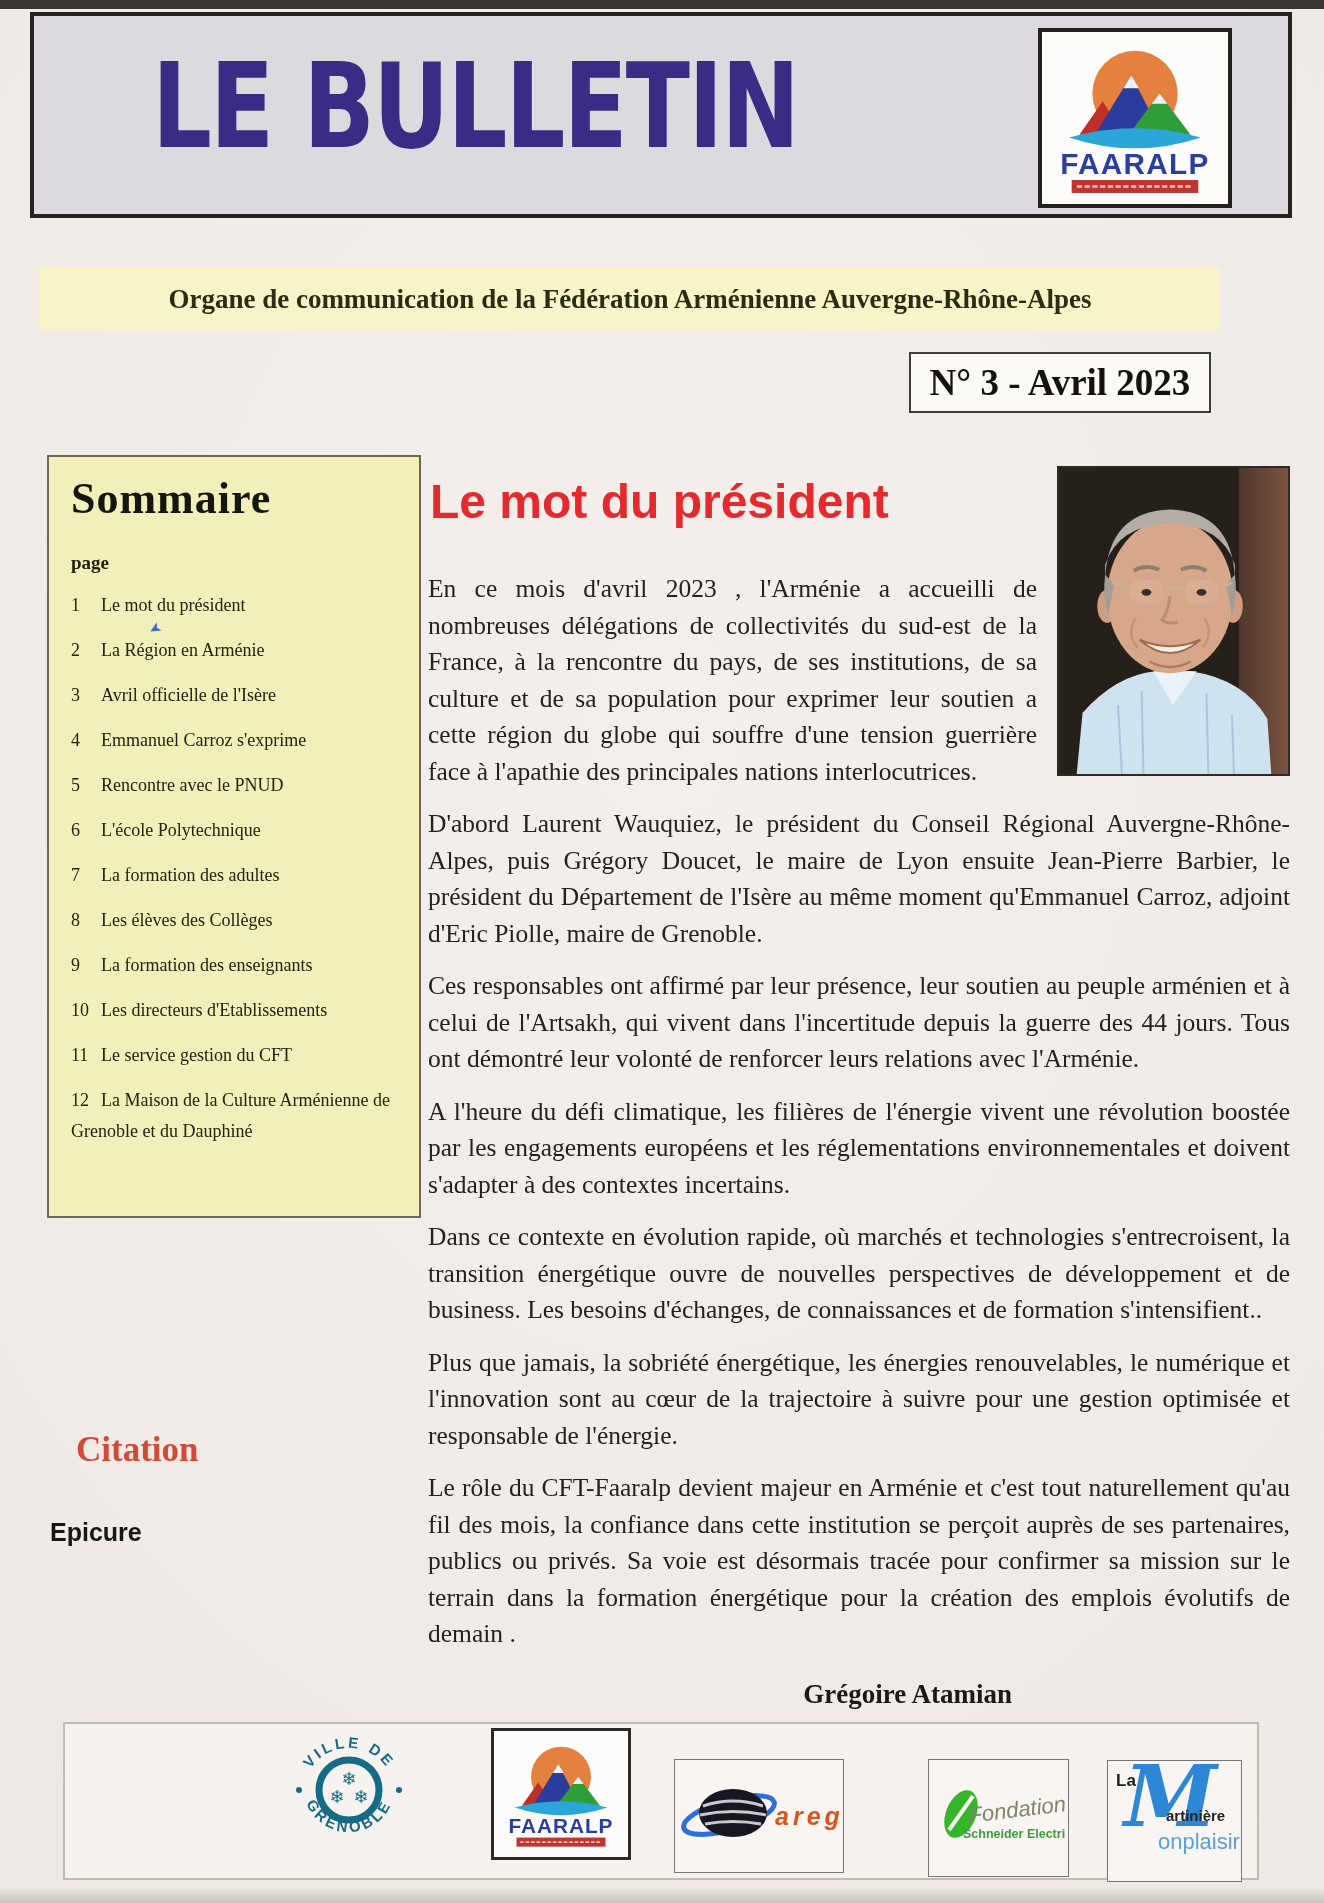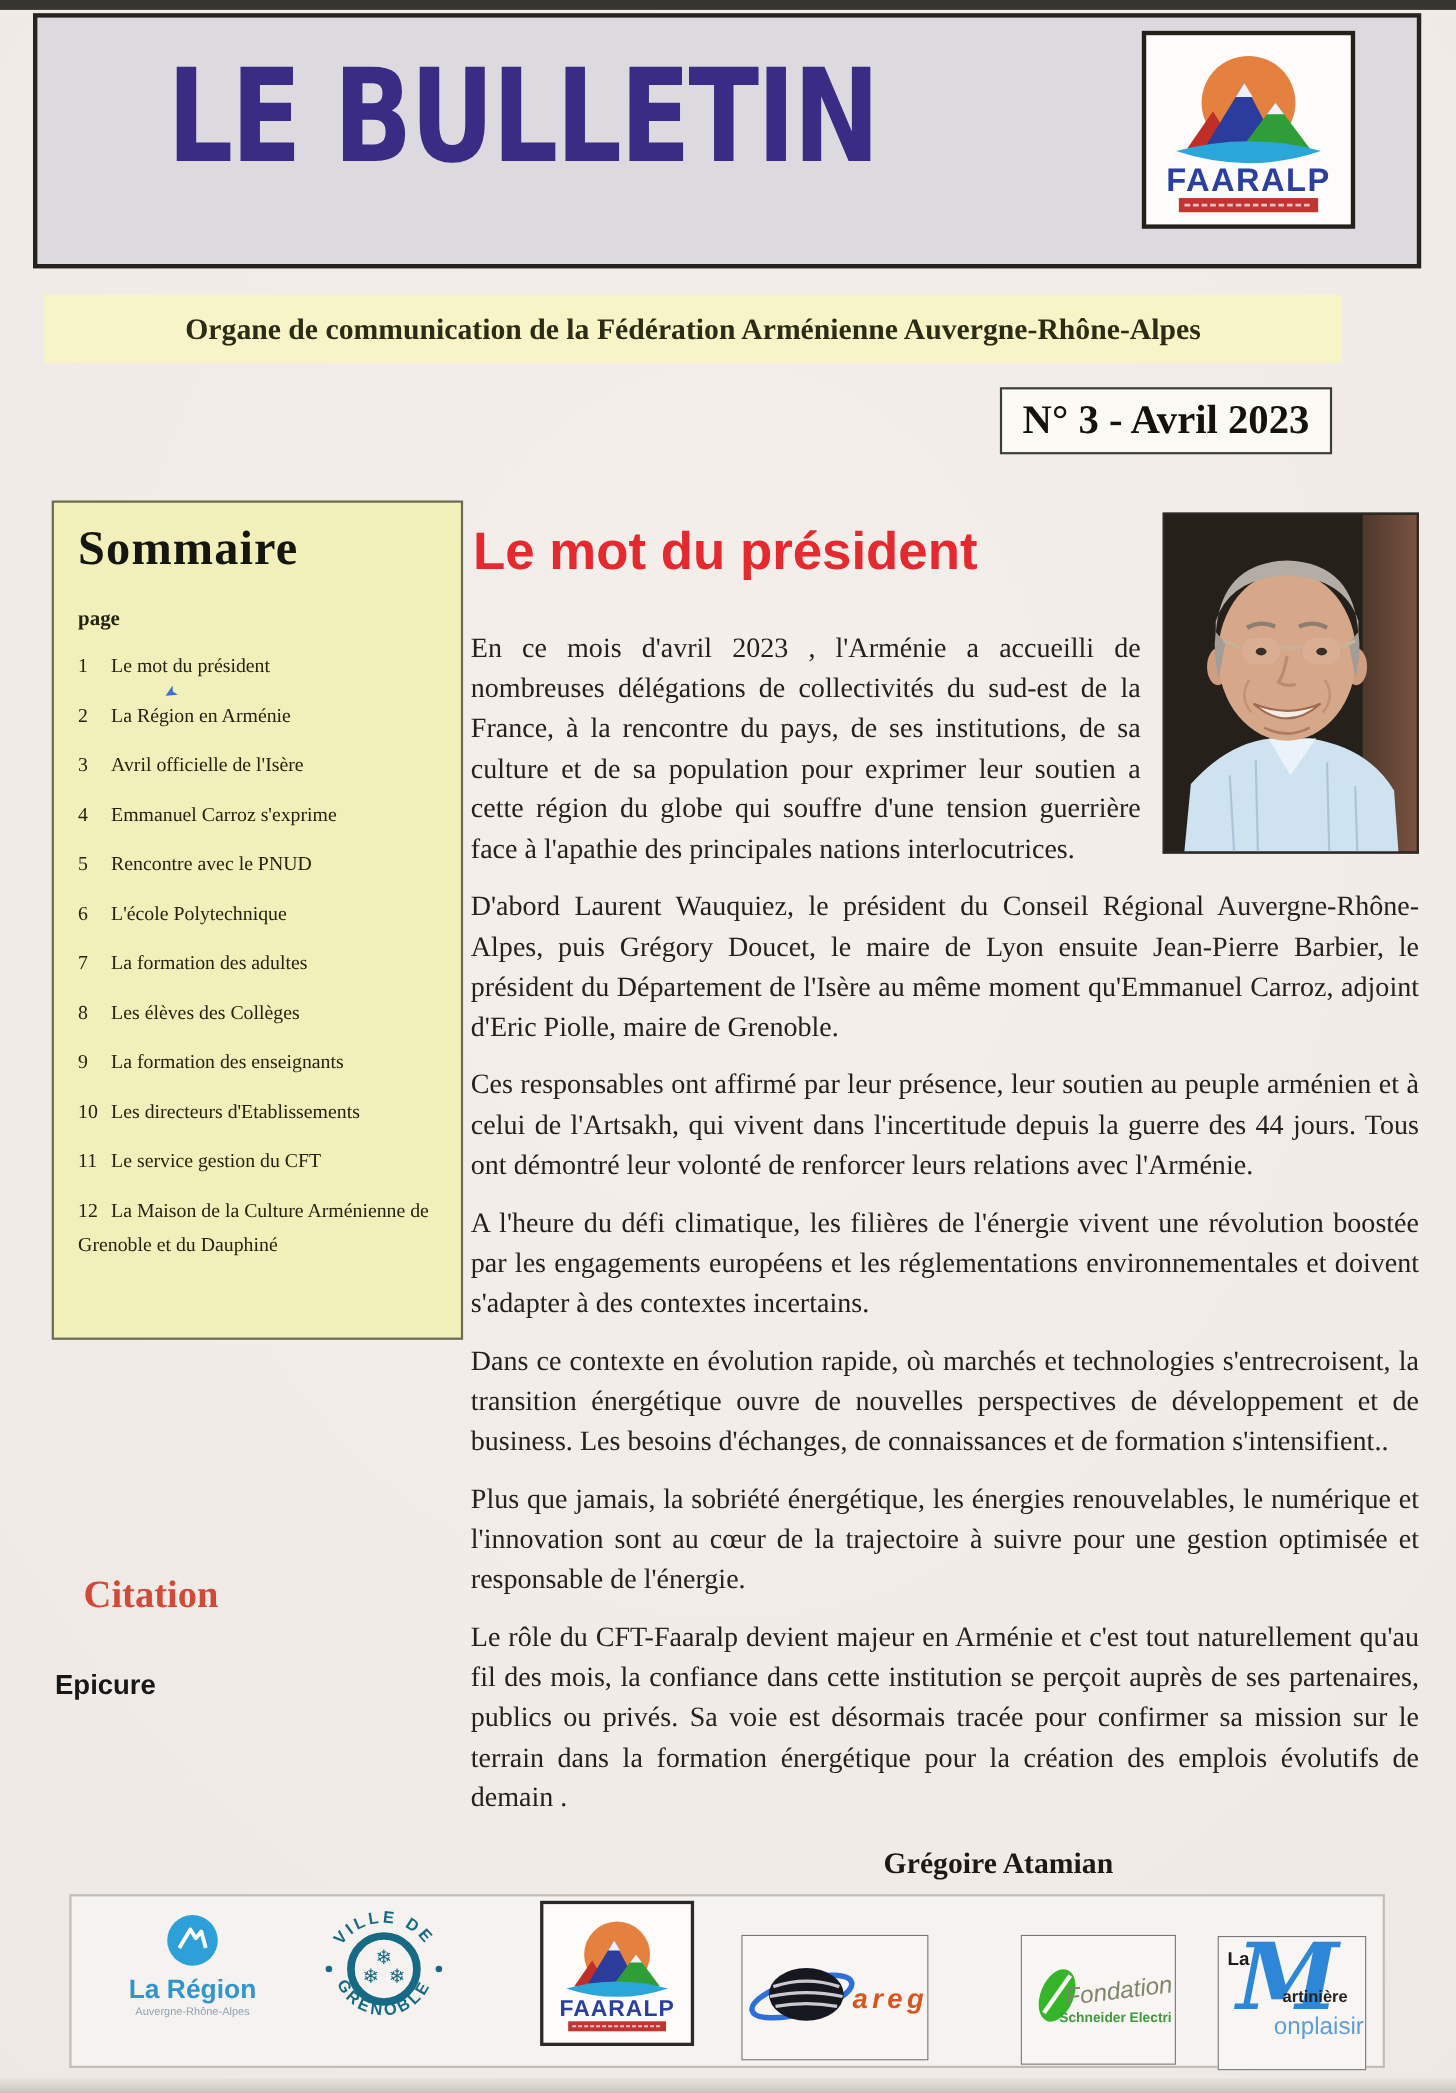--- a/index.html
+++ b/index.html
@@ -4,21 +4,21 @@
 <style>
   html,body{margin:0;padding:0;background:#d8d3cf;}
   .page{position:relative;width:1324px;height:1903px;overflow:hidden;
         background:radial-gradient(130% 120% at 50% 38%, #f4efeb 0%, #efe9e5 62%, #e9e3df 100%);
         font-family:"Liberation Serif", serif;color:#26211d;}
   .top-edge{position:absolute;top:0;left:0;right:0;height:9px;background:#38342f;}
   .bottom-edge{position:absolute;bottom:0;left:0;right:0;height:14px;
         background:linear-gradient(#e9e4df,#c9c3bd);}
 
   
-  .masthead-box{position:absolute;left:30px;top:12px;width:1262px;height:232px;
+  .masthead-box{position:absolute;left:30px;top:12px;width:1262px;height:206px;
         background:#dcdade;border:4px solid #262220;box-sizing:border-box;}
   .masthead-title{position:absolute;left:118px;top:22px;
         font-family:"DejaVu Sans",sans-serif;font-weight:bold;font-size:98px;
         letter-spacing:-2px;color:#3a2b84;transform:scale(0.96,1.2);transform-origin:top left;
         white-space:nowrap;}
   .logo-box{position:absolute;right:56px;top:12px;width:194px;height:180px;
         background:#fdfcfa;border:4px solid #23201c;box-sizing:border-box;
         display:flex;align-items:center;justify-content:center;}
 
   
@@ -176,28 +176,20 @@
     <div class="signature">Grégoire Atamian</div>
   </main>
 
   <section class="citation">
     <h3>Citation</h3>
     <div class="author">Epicure</div>
   </section>
 
   <footer class="partners">
 
-    <div class="pcell cell-region">
-      <svg width="48" height="48" viewBox="0 0 48 48">
-        <circle cx="24" cy="24" r="23" fill="#2da0da"></circle>
-        <path d="M12,31 L22,14 L27,22 L32,16 L36,31" stroke="#ffffff" stroke-width="3.5" fill="none" stroke-linejoin="round"></path>
-      </svg>
-      <div class="region-label">La Région</div>
-      <div class="region-sub">Auvergne-Rhône-Alpes</div>
-    </div>
 
     <div class="pcell cell-grenoble">
       <svg width="120" height="120" viewBox="-60 -60 120 120">
         <defs>
           <path id="grn-top" d="M -46,4 A 46,46 0 0 1 46,4"></path>
           <path id="grn-bot" d="M -46,-4 A 46,46 0 0 0 46,-4"></path>
         </defs>
         <circle cx="0" cy="0" r="30" fill="none" stroke="#176a85" stroke-width="7"></circle>
         <circle cx="-50" cy="0" r="3" fill="#176a85"></circle>
         <circle cx="50" cy="0" r="3" fill="#176a85"></circle>

